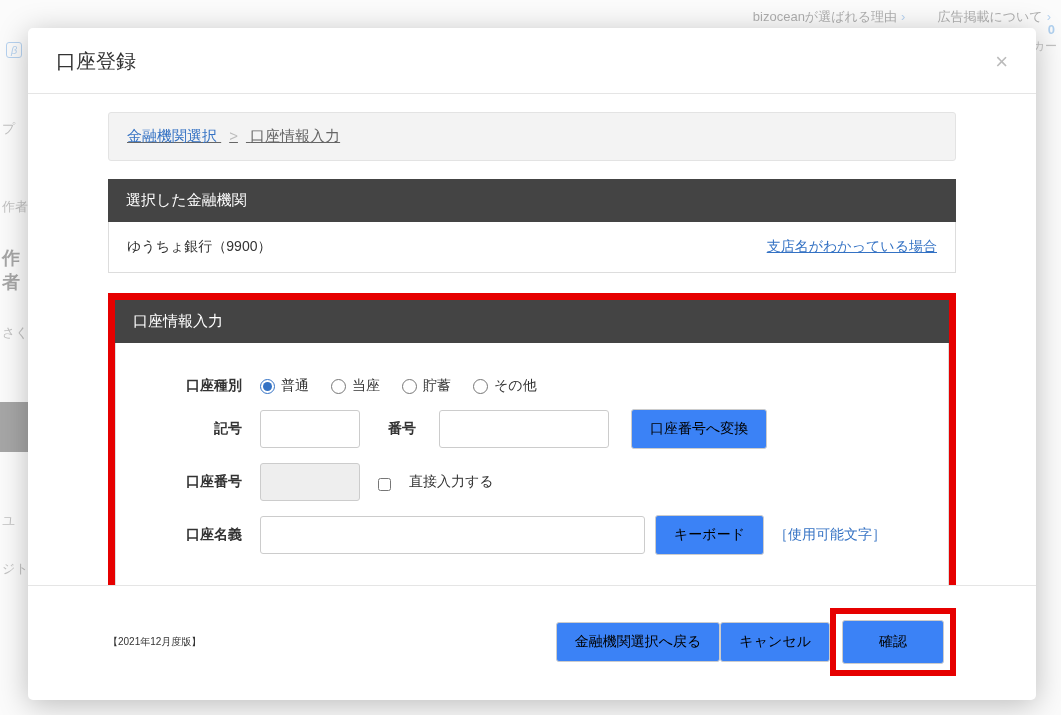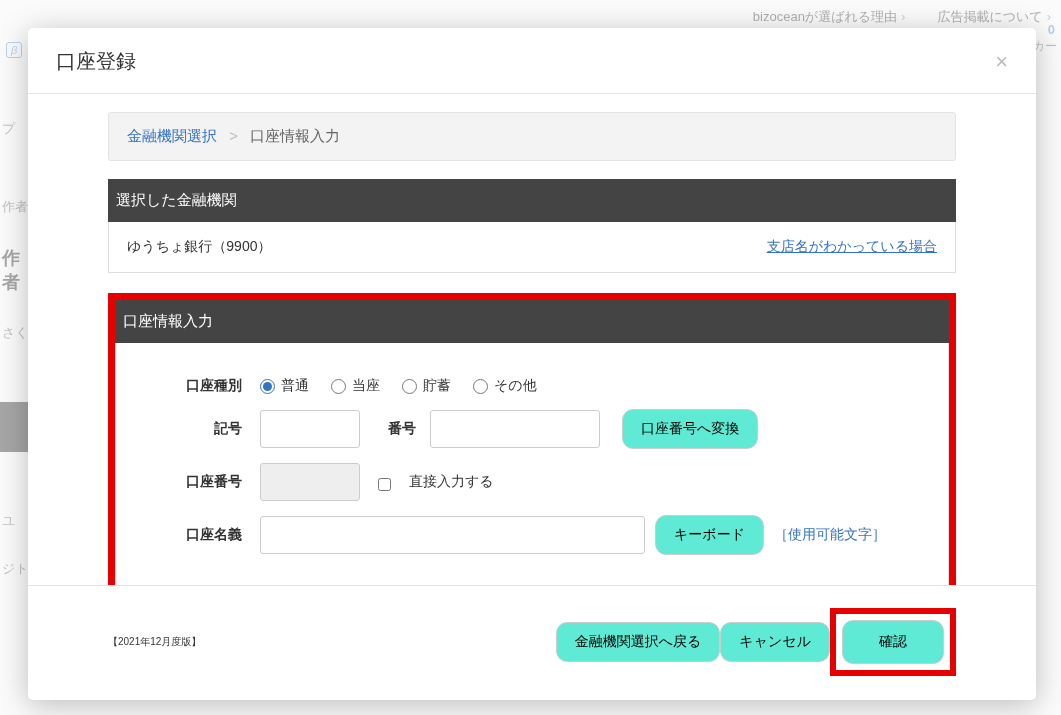--- a/index.html
+++ b/index.html
@@ -103,30 +103,31 @@
       padding: 18px 80px 0;
       overflow: auto;
     }
     .breadcrumb-bar {
       background: #f3f3f3;
       border: 1px solid #e3e3e3;
       border-radius: 3px;
       padding: 14px 18px;
       font-size: 15px;
       color: #666;
+      text-decoration: underline;
     }
     .breadcrumb-bar a {
       color: #3472c4;
       text-decoration: none;
     }
     .sep { color: #bbb; margin: 0 8px; }
     .dark-bar {
       background: #444;
       color: #fff;
-      padding: 12px 8px;
+      padding: 12px 18px;
       font-size: 15px;
       margin-top: 18px;
     }
     .panel {
       border: 1px solid #ddd;
       border-top: none;
       padding: 16px 18px;
       display: flex;
       justify-content: space-between;
       align-items: flex-start;
@@ -181,28 +182,28 @@
     }
     input[type="text"]:disabled {
       background: #eee;
     }
     .in-small { width: 100px; }
     .in-med { width: 170px; }
     .in-wide { width: 385px; }
     .in-num { width: 100px; }
     .sub-label {
       font-weight: bold;
-      margin: 0 4px 0 18px;
+      margin: 0 13px 0 18px;
       font-size: 14px;
       text-align: right;
     }
     .btn {
-      background: #5eead4;
+      background: #3b82f6;
       border: 1px solid #ccc;
-      border-radius: 11px;
+      border-radius: 3px;
       padding: 10px 18px;
       font-size: 14px;
       cursor: pointer;
       white-space: nowrap;
     }
     .check-lbl {
       display: inline-flex;
       align-items: flex-end;
       gap: 18px;
       margin-left: 8px;

